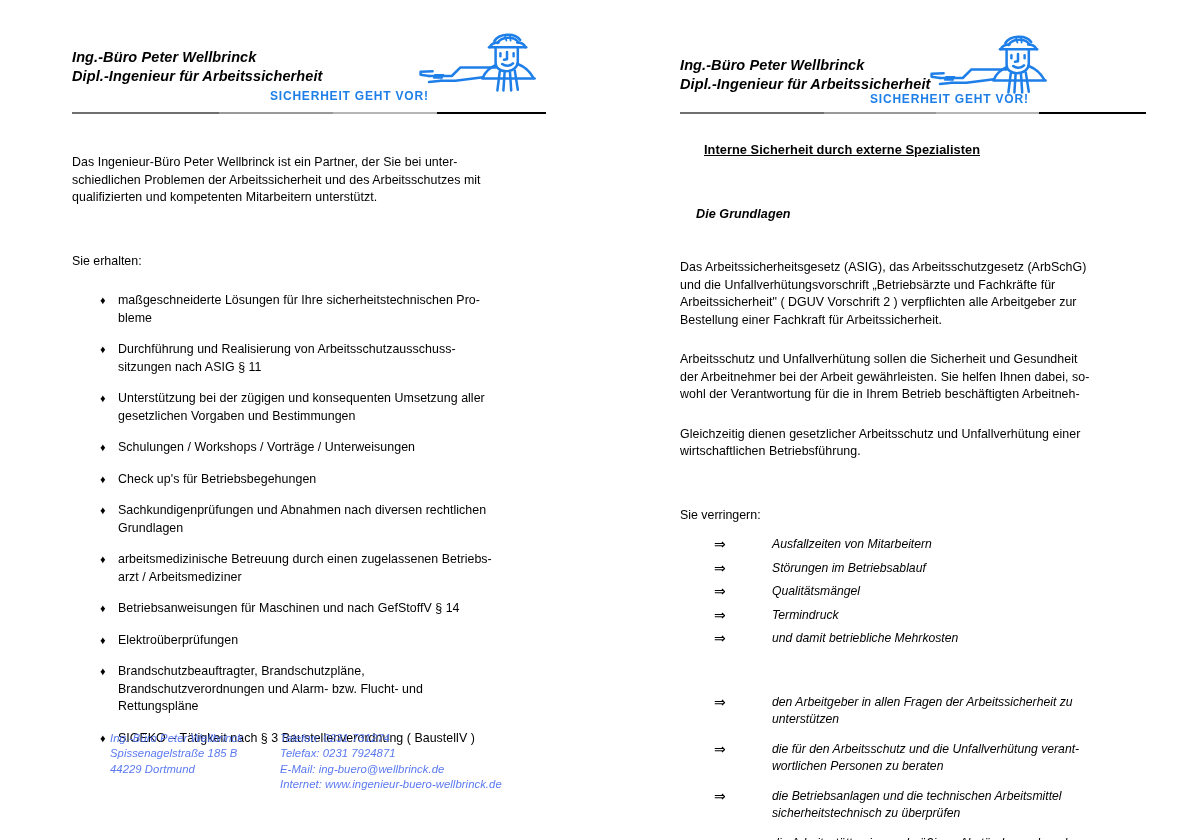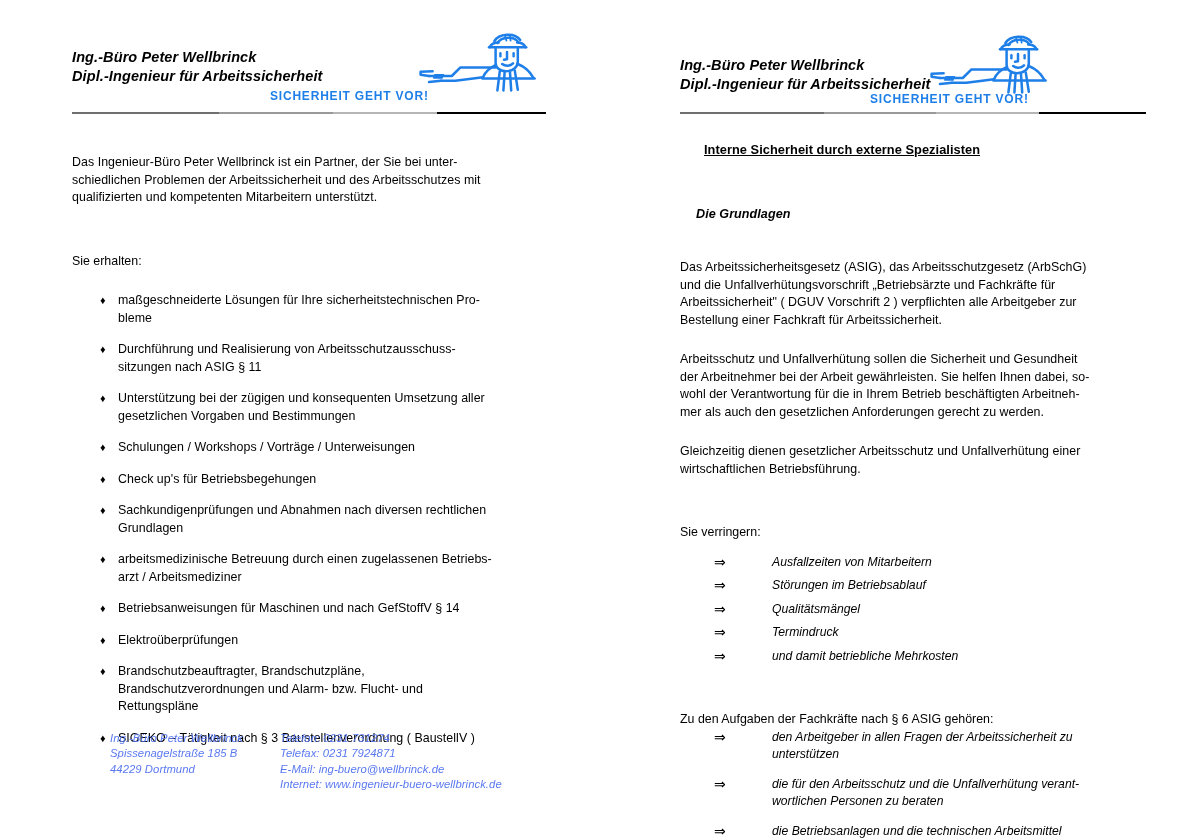--- a/index.html
+++ b/index.html
@@ -398,21 +398,20 @@
         <span>Arbeitssicherheit"  ( DGUV Vorschrift 2 ) verpflichten  alle Arbeitgeber zur</span><br>
         <span>Bestellung einer Fachkraft für Arbeitssicherheit.</span>
       </p>
 
       <div class="gap-md"></div>
 
       <p class="para">
         <span>Arbeitsschutz und Unfallverhütung  sollen die Sicherheit und Gesundheit</span><br>
         <span>der Arbeitnehmer  bei der Arbeit gewährleisten. Sie helfen Ihnen dabei, so-</span><br>
         <span>wohl der Verantwortung  für die in Ihrem Betrieb beschäftigten Arbeitneh-</span><br>
-        <span>mer als auch den gesetzlichen Anforderungen  gerecht zu werden.</span>
       </p>
 
       <div class="gap-md"></div>
 
       <p class="para">
         <span>Gleichzeitig dienen gesetzlicher Arbeitsschutz und Unfallverhütung  einer</span><br>
         <span>wirtschaftlichen Betriebsführung.</span>
       </p>
 
       <div class="gap-xl"></div>
@@ -439,21 +438,20 @@
           <span>Termindruck</span>
         </li>
         <li>
           <span class="arrow-glyph">⇒</span>
           <span>und damit betriebliche Mehrkosten</span>
         </li>
       </ul>
 
       <div class="gap-xl"></div>
 
-      <p class="lead-in">Zu den Aufgaben der Fachkräfte nach § 6 ASIG gehören:</p>
 
       <ul class="arrow-list loose">
         <li>
           <span class="arrow-glyph">⇒</span>
           <span>den Arbeitgeber in allen Fragen der Arbeitssicherheit zu</span><br>
           <span>unterstützen</span>
         </li>
         <li>
           <span class="arrow-glyph">⇒</span>
           <span>die für den Arbeitsschutz und die Unfallverhütung  verant-</span><br>

